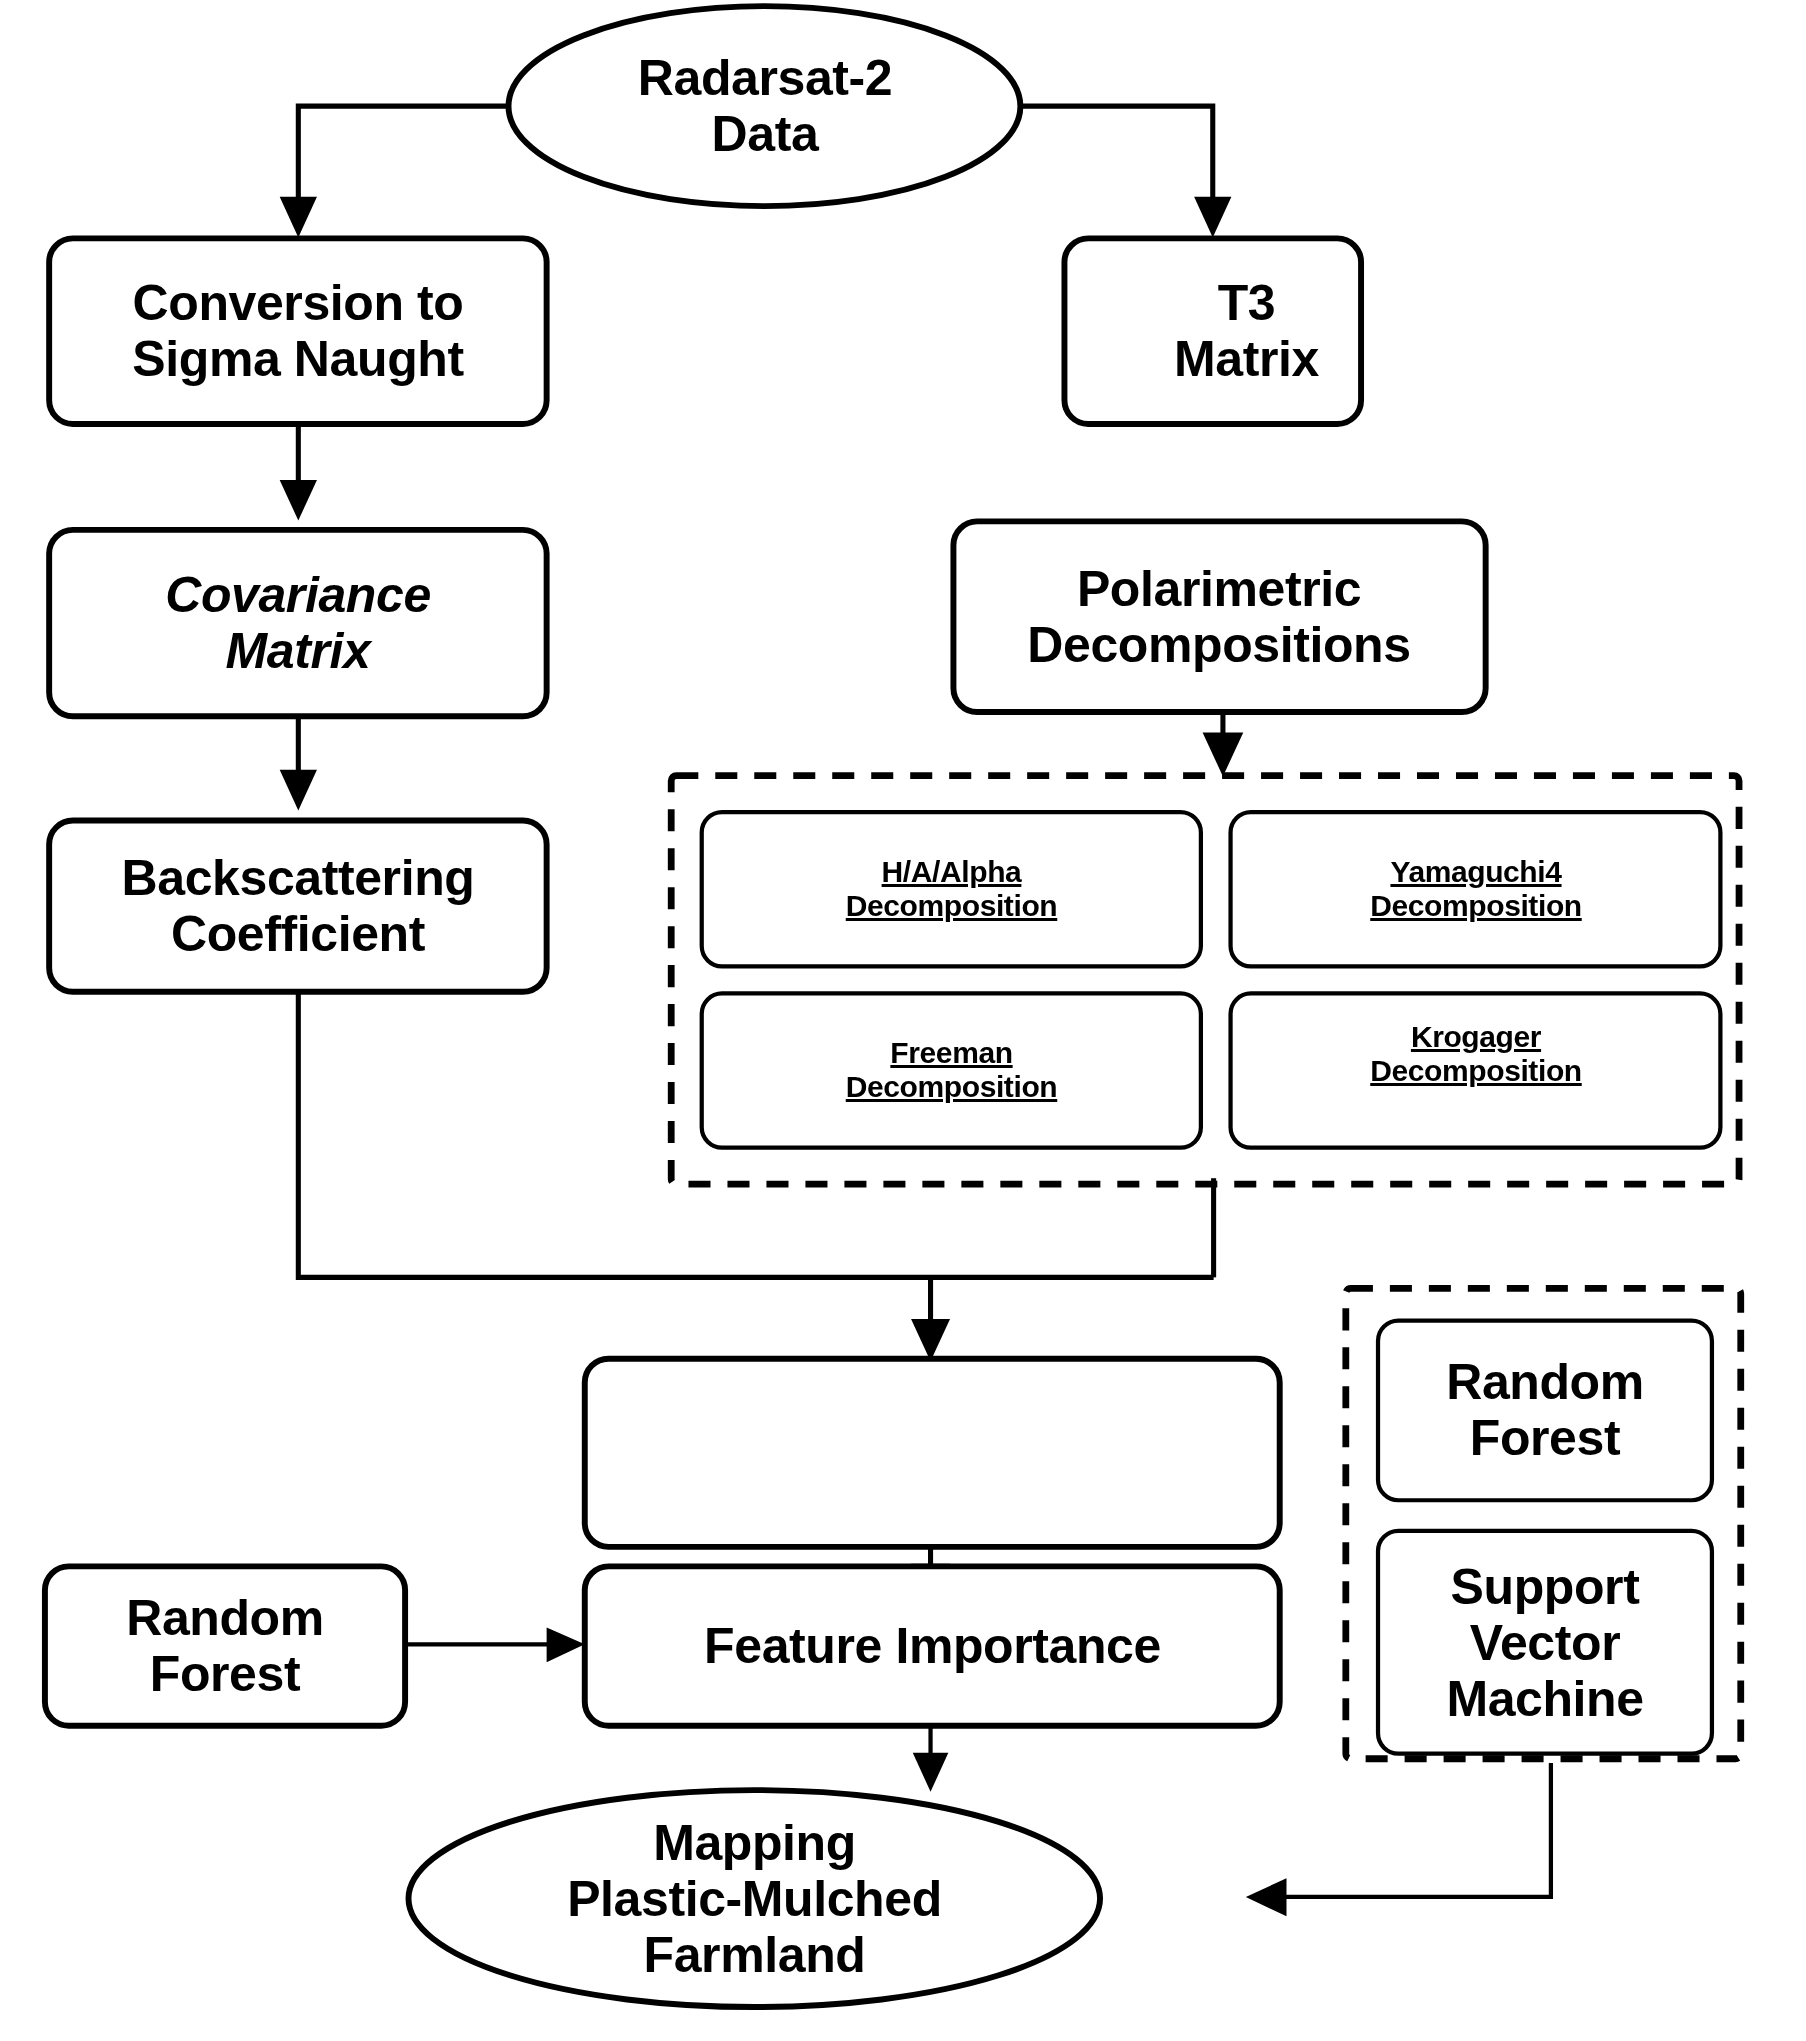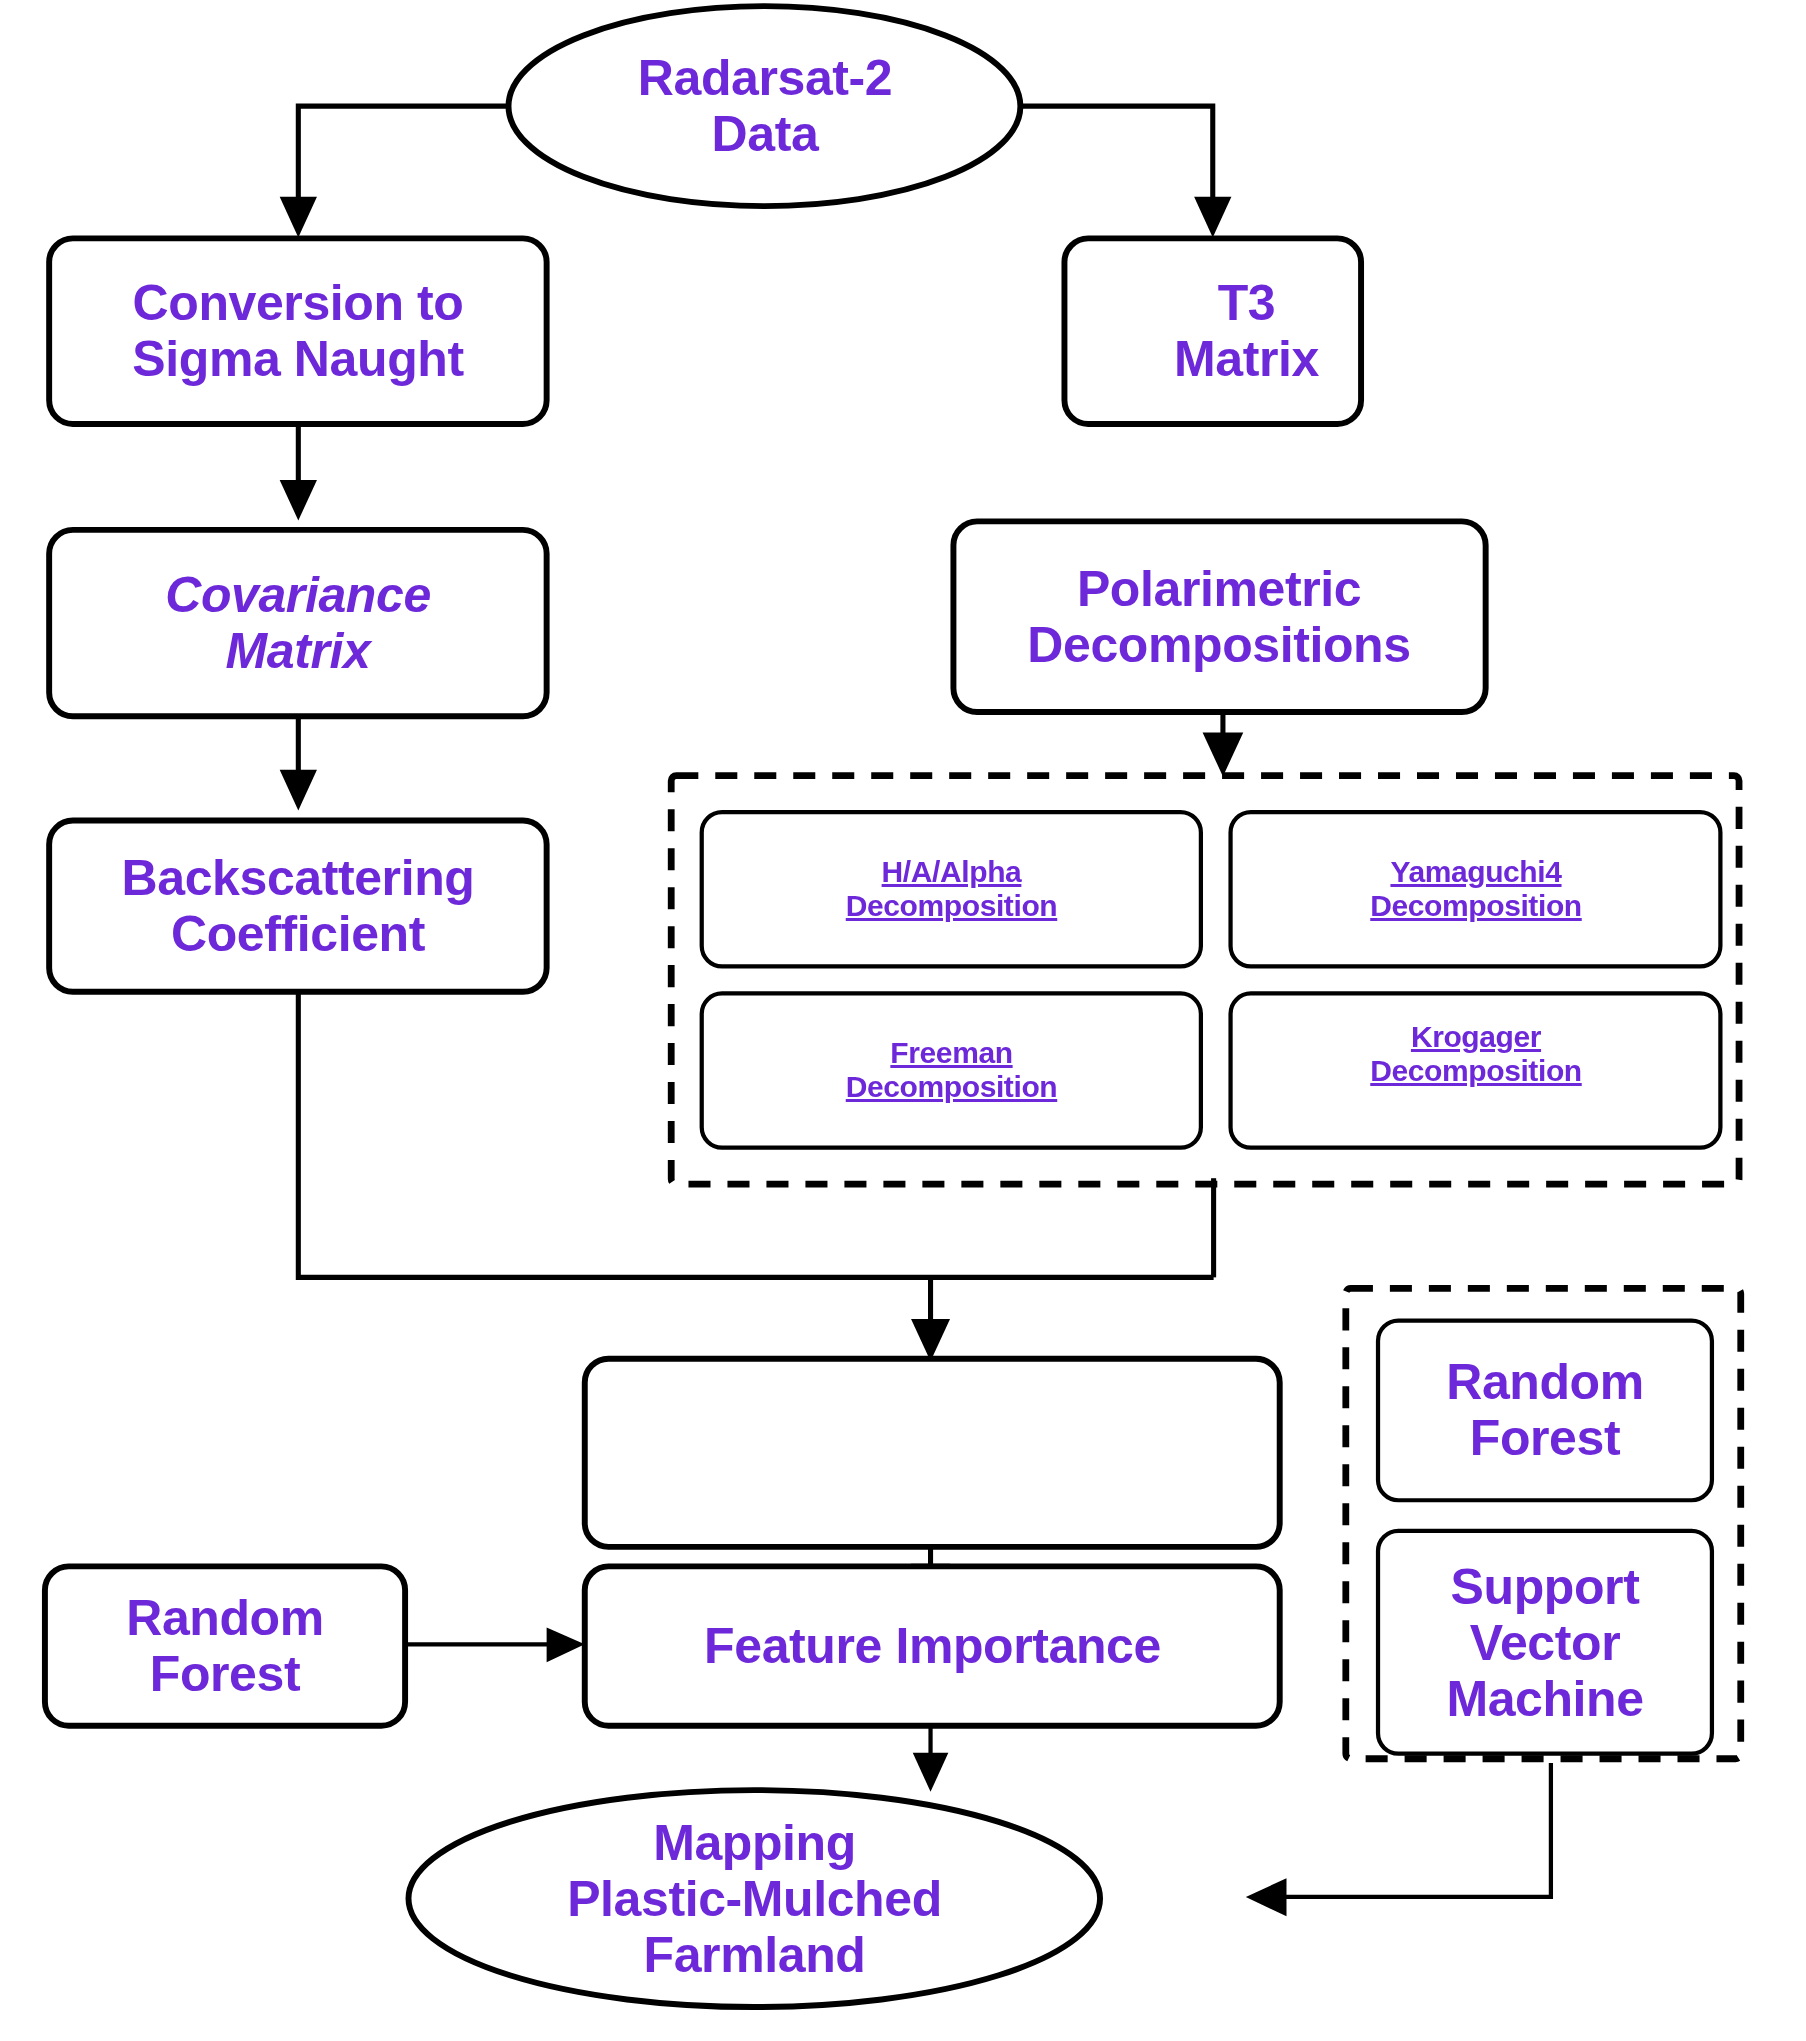--- a/index.html
+++ b/index.html
@@ -59,21 +59,21 @@
     stroke: none;
   }
   .node-label {
     position: absolute;
     display: flex;
     align-items: center;
     justify-content: center;
     text-align: center;
     font-family: "Liberation Sans", sans-serif;
     font-weight: bold;
-    color: #6d28d9;
+    color: #000000;
     line-height: 1.12;
     white-space: pre-line;
     letter-spacing: -0.4px;
     pointer-events: none;
   }
   .fs-big   { font-size: 50px; }
   .fs-med   { font-size: 30px; text-decoration: underline; }
 </style>
 </head>
 <body>

